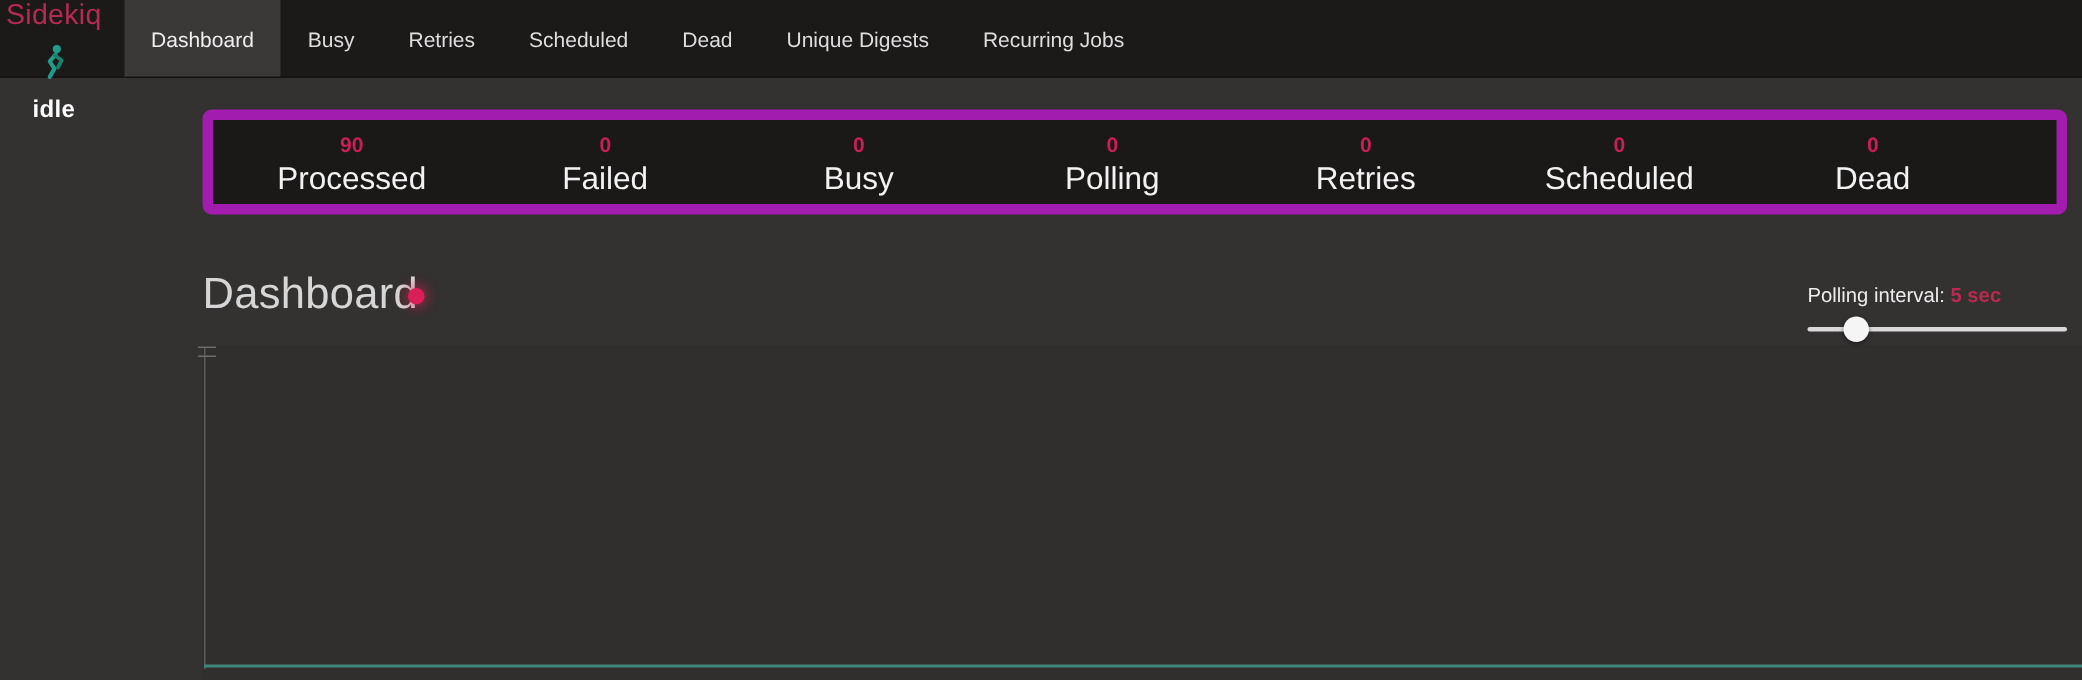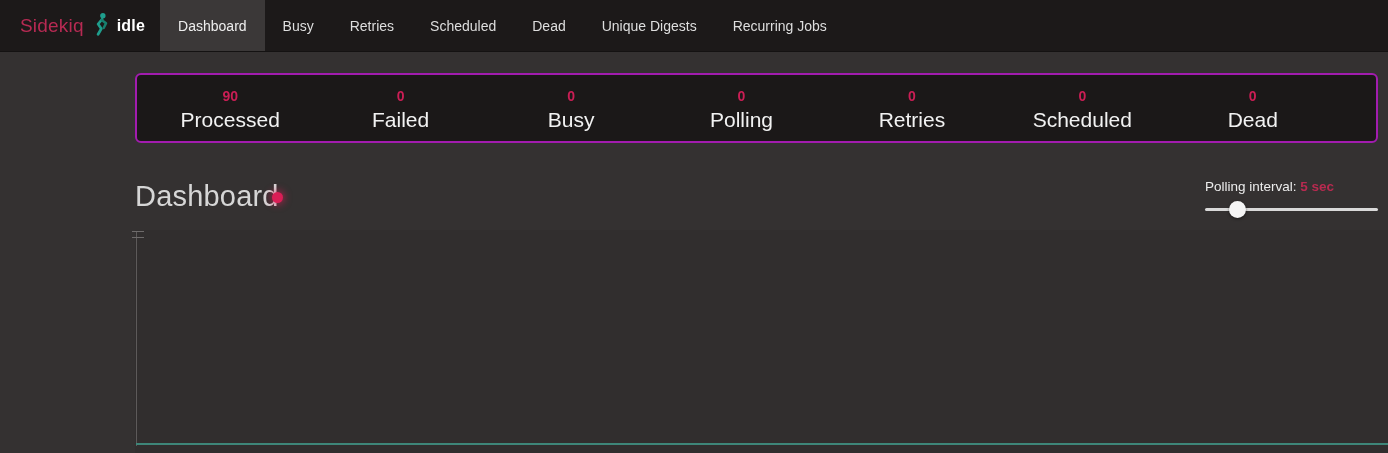--- a/index.html
+++ b/index.html
@@ -17,24 +17,25 @@
     position: absolute; top: 0; left: 0; right: 0;
     height: 52px;
     background: #1c1919;
     display: flex;
     align-items: stretch;
     border-bottom: 1px solid #141212;
     z-index: 5;
   }
   .brand {
     display: flex; align-items: center;
-    padding-left: 20px;
+    padding-left: 4px;
     gap: 7px;
     text-decoration: none;
     cursor: pointer;
+    flex-direction: column;
   }
   .brand-name { color: #b72a53; font-size: 19px; font-weight: 500; letter-spacing: .2px; }
   .brand-status { color: #ffffff; font-size: 16px; font-weight: 700; letter-spacing: .2px; }
   .logo-svg { display: block; }
 
   .nav-items {
     display: flex; list-style: none;
     margin-left: 15px;
     align-items: stretch;
   }
@@ -47,21 +48,21 @@
     white-space: nowrap;
   }
   .nav-item.active { background: #3b3838; color: #eeeeee; }
 
   
   .stats-panel {
     position: absolute;
     left: 135px; top: 73px;
     width: 1243px; height: 70px;
     background: #1b1818;
-    border: 2px solid #a21caf;
+    border: 7px solid #a21caf;
     border-radius: 6px;
     display: flex;
     align-items: center;
     padding: 0 38px 0 8px;
   }
   .stat {
     flex: 1;
     display: flex; flex-direction: column;
     align-items: center; justify-content: center;
     gap: 7px;
@@ -86,21 +87,21 @@
     left: 272px; top: 192px;
     width: 11px; height: 11px;
     border-radius: 50%;
     background: #da1e56;
     box-shadow: 0 0 7px 2px rgba(218, 30, 86, 0.55);
   }
 
   
   .polling {
     position: absolute;
-    left: 1205px; top: 178px;
+    left: 1205px; top: 188px;
     width: 173px;
   }
   .polling-caption {
     font-size: 13.5px;
     color: #ececec;
     line-height: 17px;
     white-space: nowrap;
   }
   .polling-value { color: #b82a50; font-weight: 700; }
   .slider {

